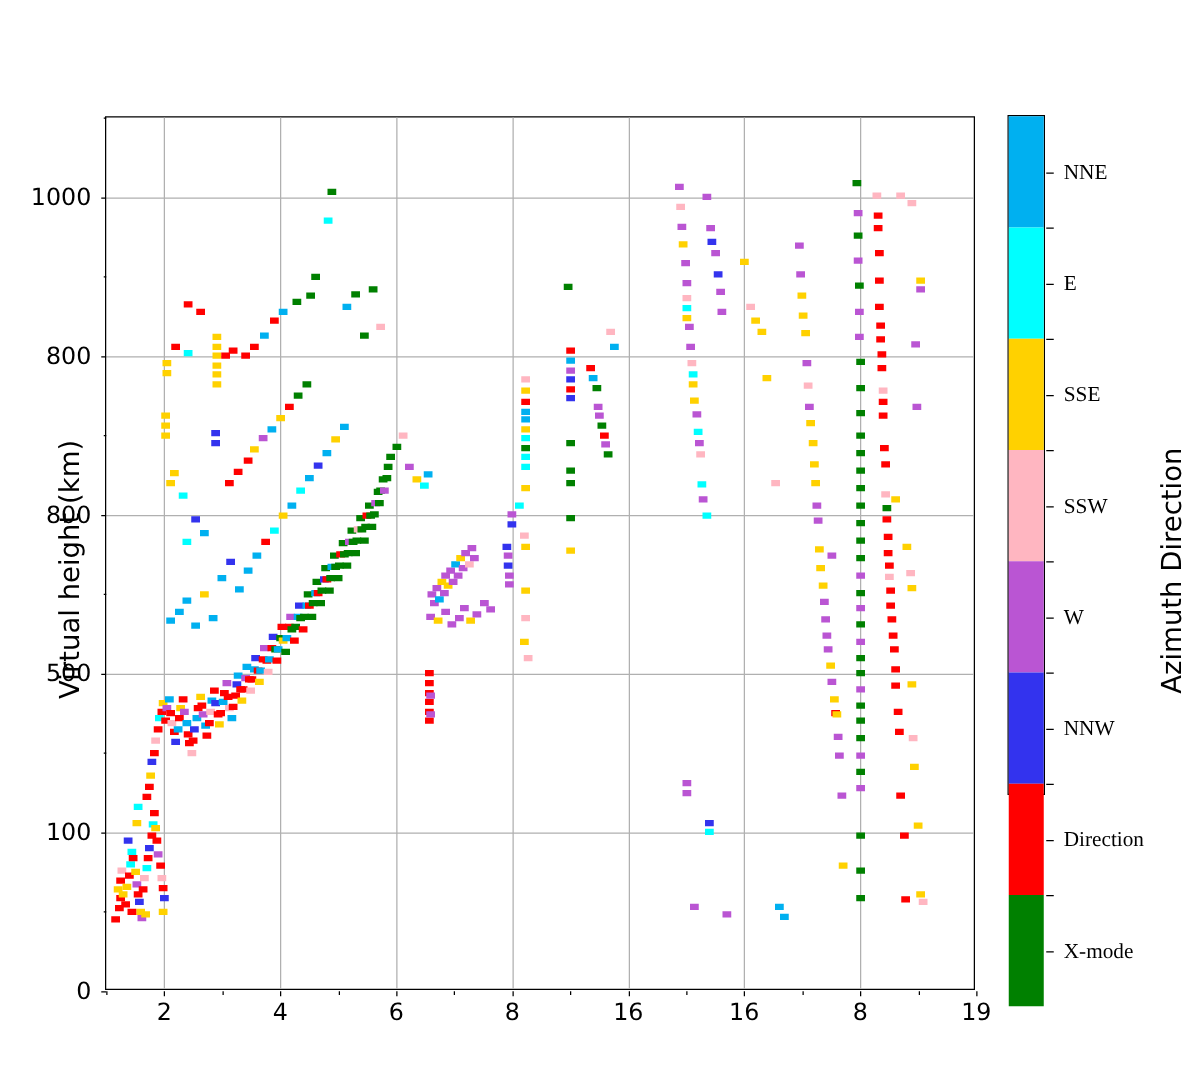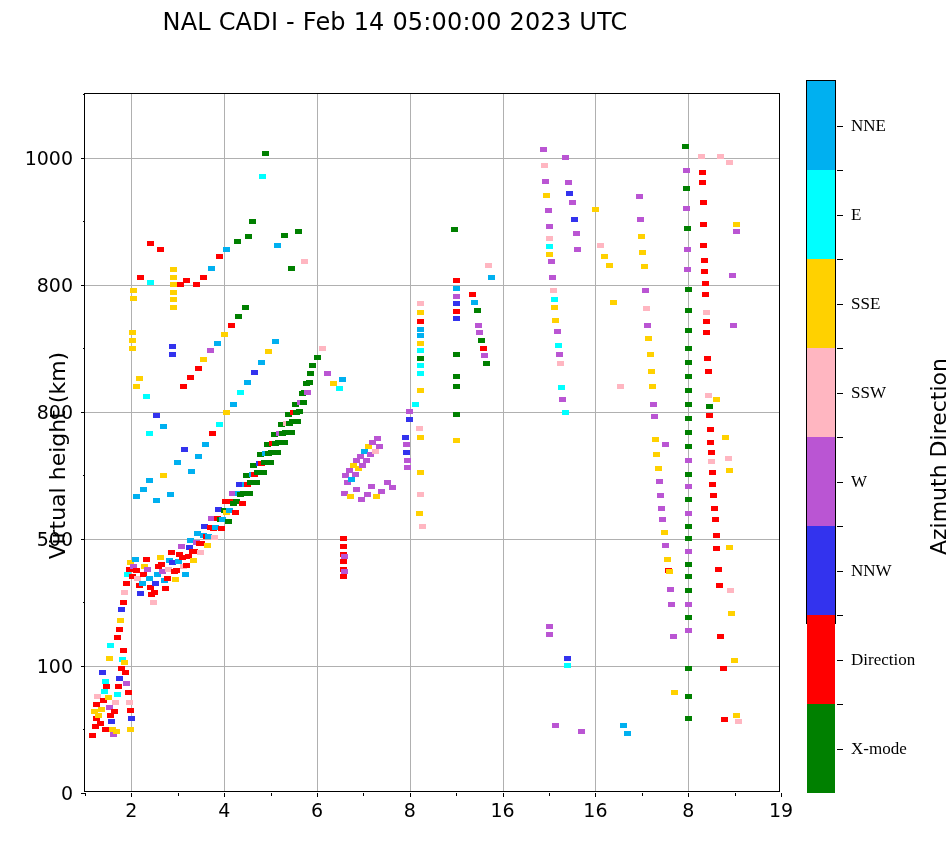--- a/index.html
+++ b/index.html
@@ -33,38 +33,37 @@
   .ylabel{position:absolute;left:-12px;transform:translate(-100%,-50%);
           font-size:19px;color:#000;white-space:nowrap;}
 
   #xaxis-title{position:absolute;left:84px;top:818px;width:696px;
                text-align:center;font-size:22px;color:#000;}
   #yaxis-title{position:absolute;left:-103px;top:443px;width:320px;
                text-align:center;font-size:22px;color:#000;
                transform:rotate(-90deg);transform-origin:center center;}
 
   
-  #cbar{position:absolute;left:806px;top:80px;width:30px;height:544px;
+  #cbar{position:absolute;left:806px;top:92px;width:30px;height:544px;
         border:1.4px solid #000;box-sizing:border-box;font-family:Liberation Serif, serif;}
   .cseg{position:absolute;left:0;width:100%;}
   .ctick{position:absolute;left:30px;width:6px;height:1.4px;background:#000;}
   .clabel{position:absolute;left:44px;transform:translateY(-50%);
           font-size:17px;white-space:nowrap;color:#000;}
   #cbar-title{position:absolute;left:778px;top:444px;width:320px;
               text-align:center;font-size:22px;color:#000;
               transform:rotate(-90deg);transform-origin:center center;}
 
   .echo{position:absolute;}
 </style>
 </head>
 <body>
 
 <div id="figure">
 
-  <div id="title">NAL CADI - Feb 14 05:00:00 2023 UTC</div>
 
   <div id="plot">
     <div id="canvas">
         <div class="gridline v" style="left: 46.4px;"></div>
         <div class="gridline v" style="left: 139.2px;"></div>
         <div class="gridline v" style="left: 232px;"></div>
         <div class="gridline v" style="left: 324.8px;"></div>
         <div class="gridline v" style="left: 417.6px;"></div>
         <div class="gridline v" style="left: 510.4px;"></div>
         <div class="gridline v" style="left: 603.2px;"></div>

